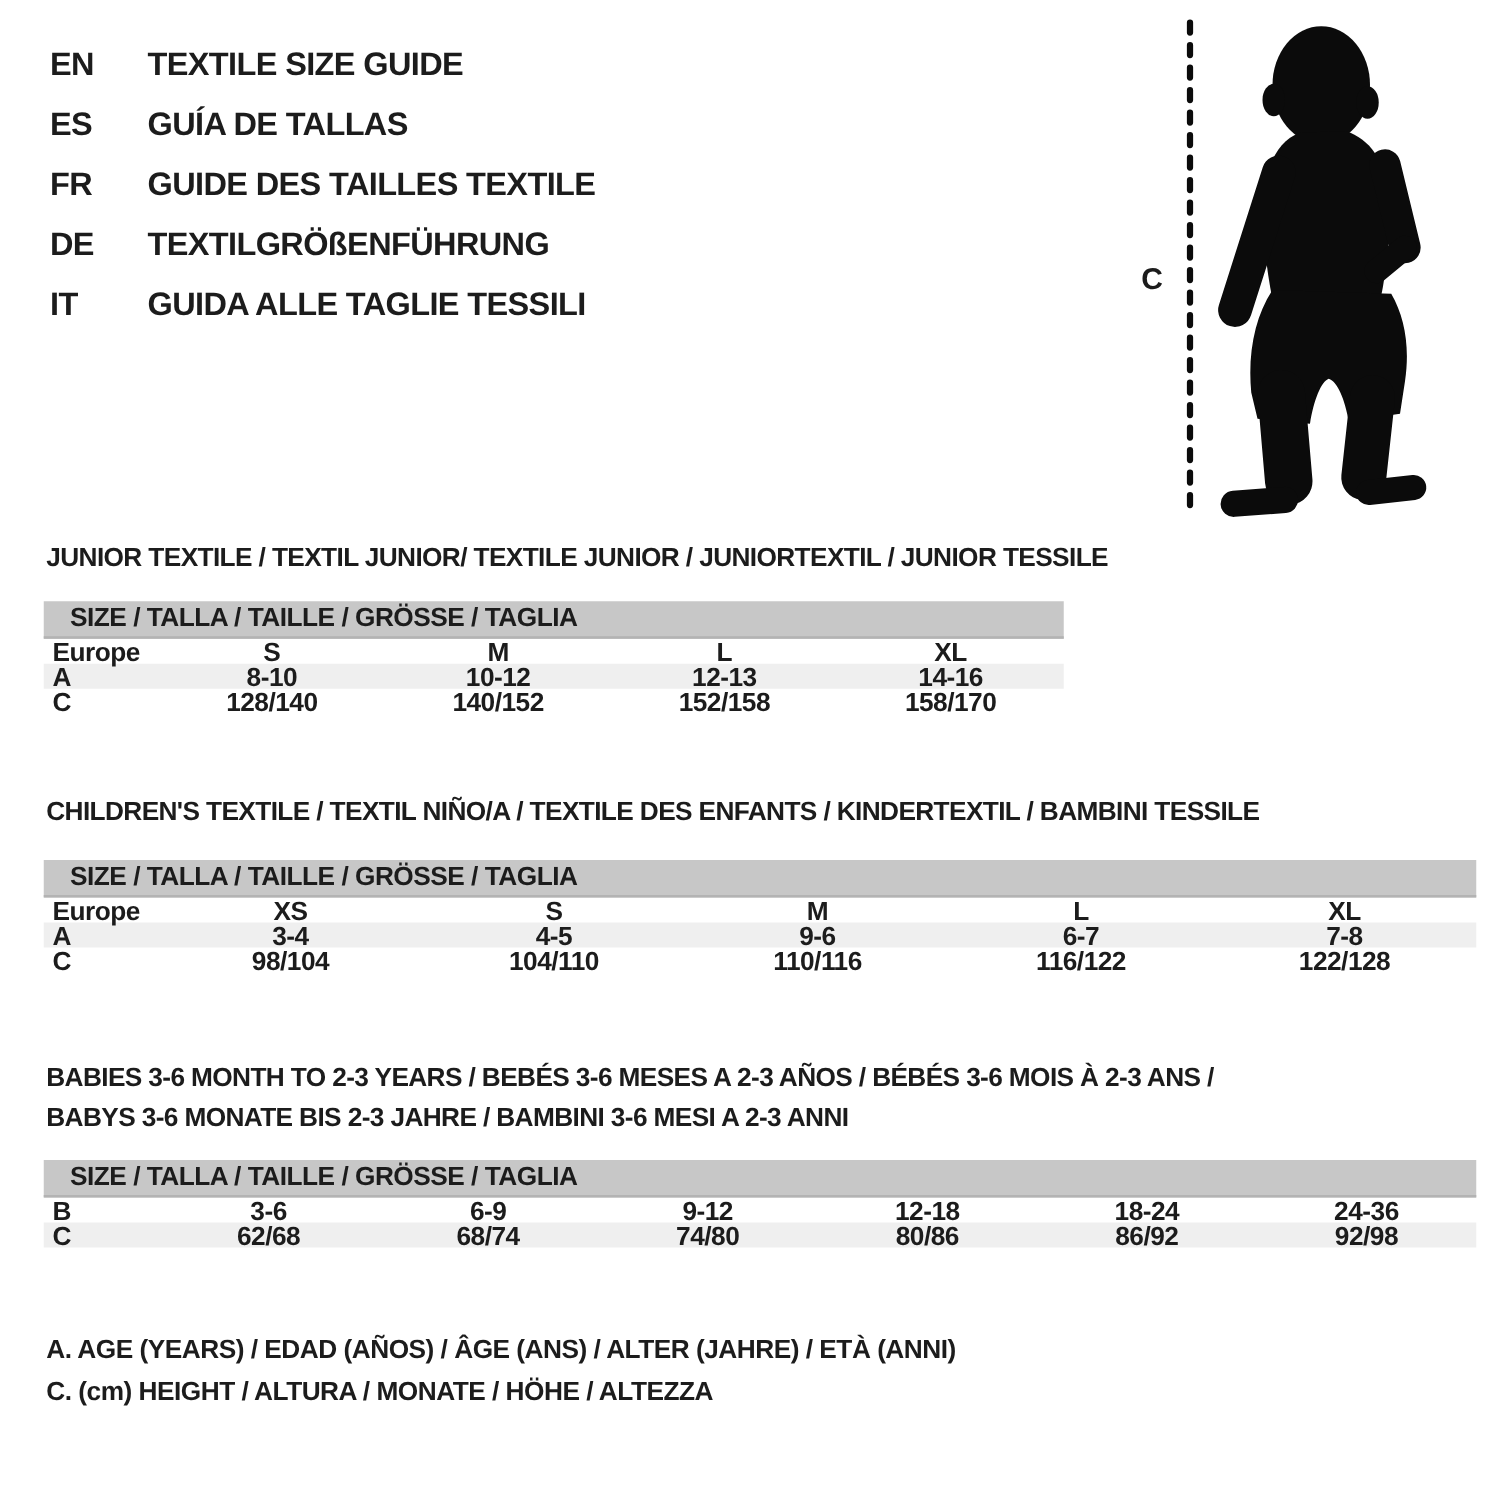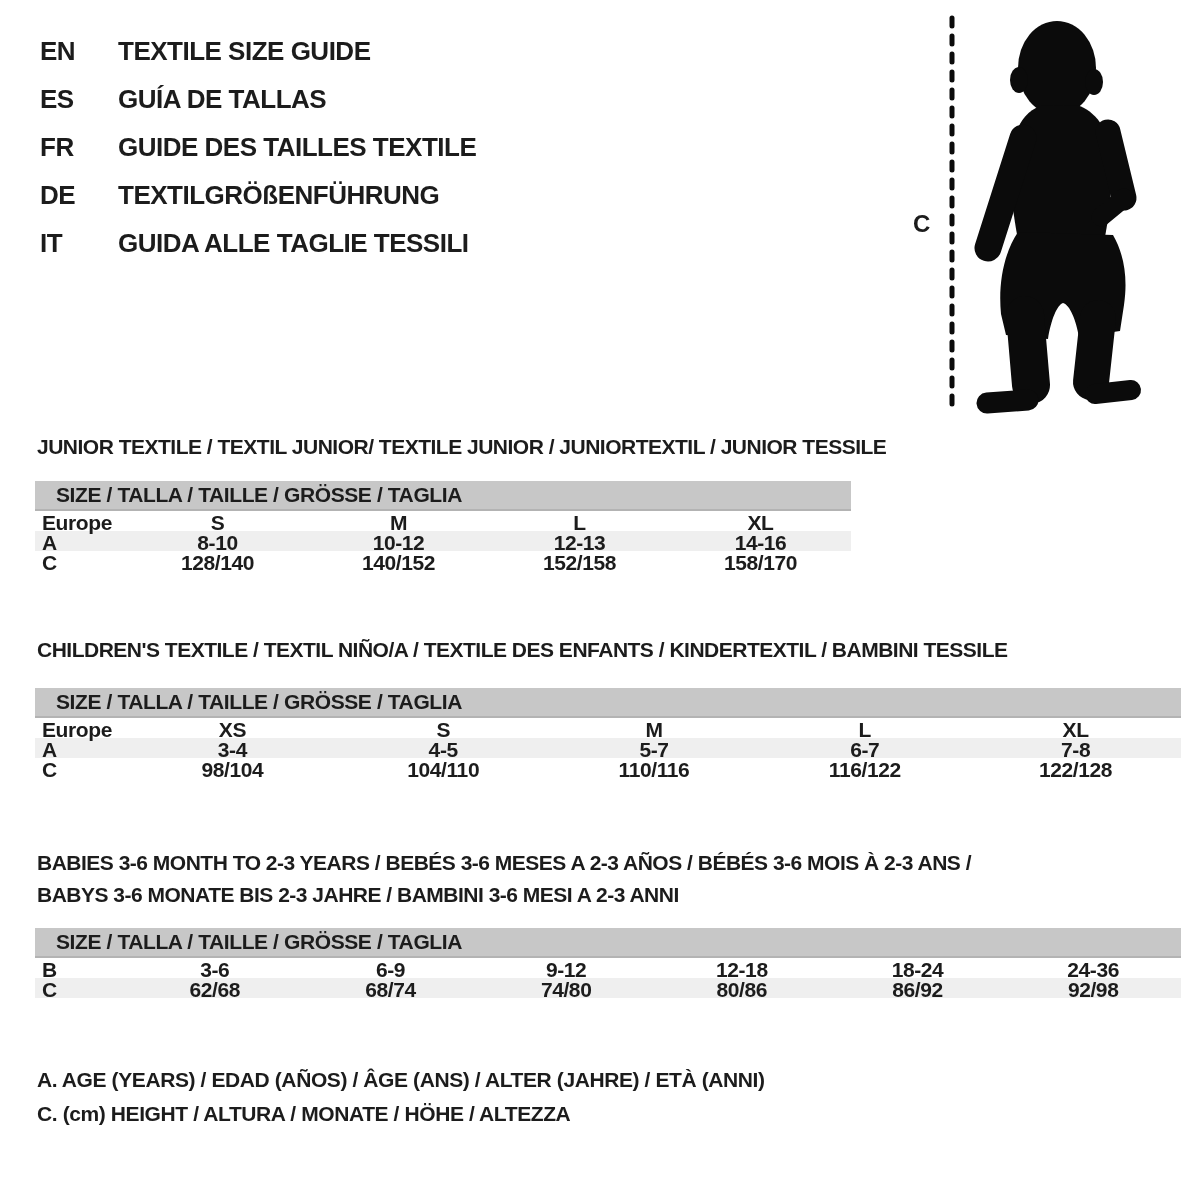--- a/index.html
+++ b/index.html
@@ -116,21 +116,21 @@
       <div class="tcell">XS</div>
       <div class="tcell">S</div>
       <div class="tcell">M</div>
       <div class="tcell">L</div>
       <div class="tcell">XL</div>
     </div>
     <div class="trow shaded" style="grid-template-columns: 92px repeat(5, 1fr);">
       <div class="tlabel">A</div>
       <div class="tcell">3-4</div>
       <div class="tcell">4-5</div>
-      <div class="tcell">5-7</div>
+      <div class="tcell">9-6</div>
       <div class="tcell">6-7</div>
       <div class="tcell">7-8</div>
     </div>
     <div class="trow" style="grid-template-columns: 92px repeat(5, 1fr);">
       <div class="tlabel">C</div>
       <div class="tcell">98/104</div>
       <div class="tcell">104/110</div>
       <div class="tcell">110/116</div>
       <div class="tcell">116/122</div>
       <div class="tcell">122/128</div>

